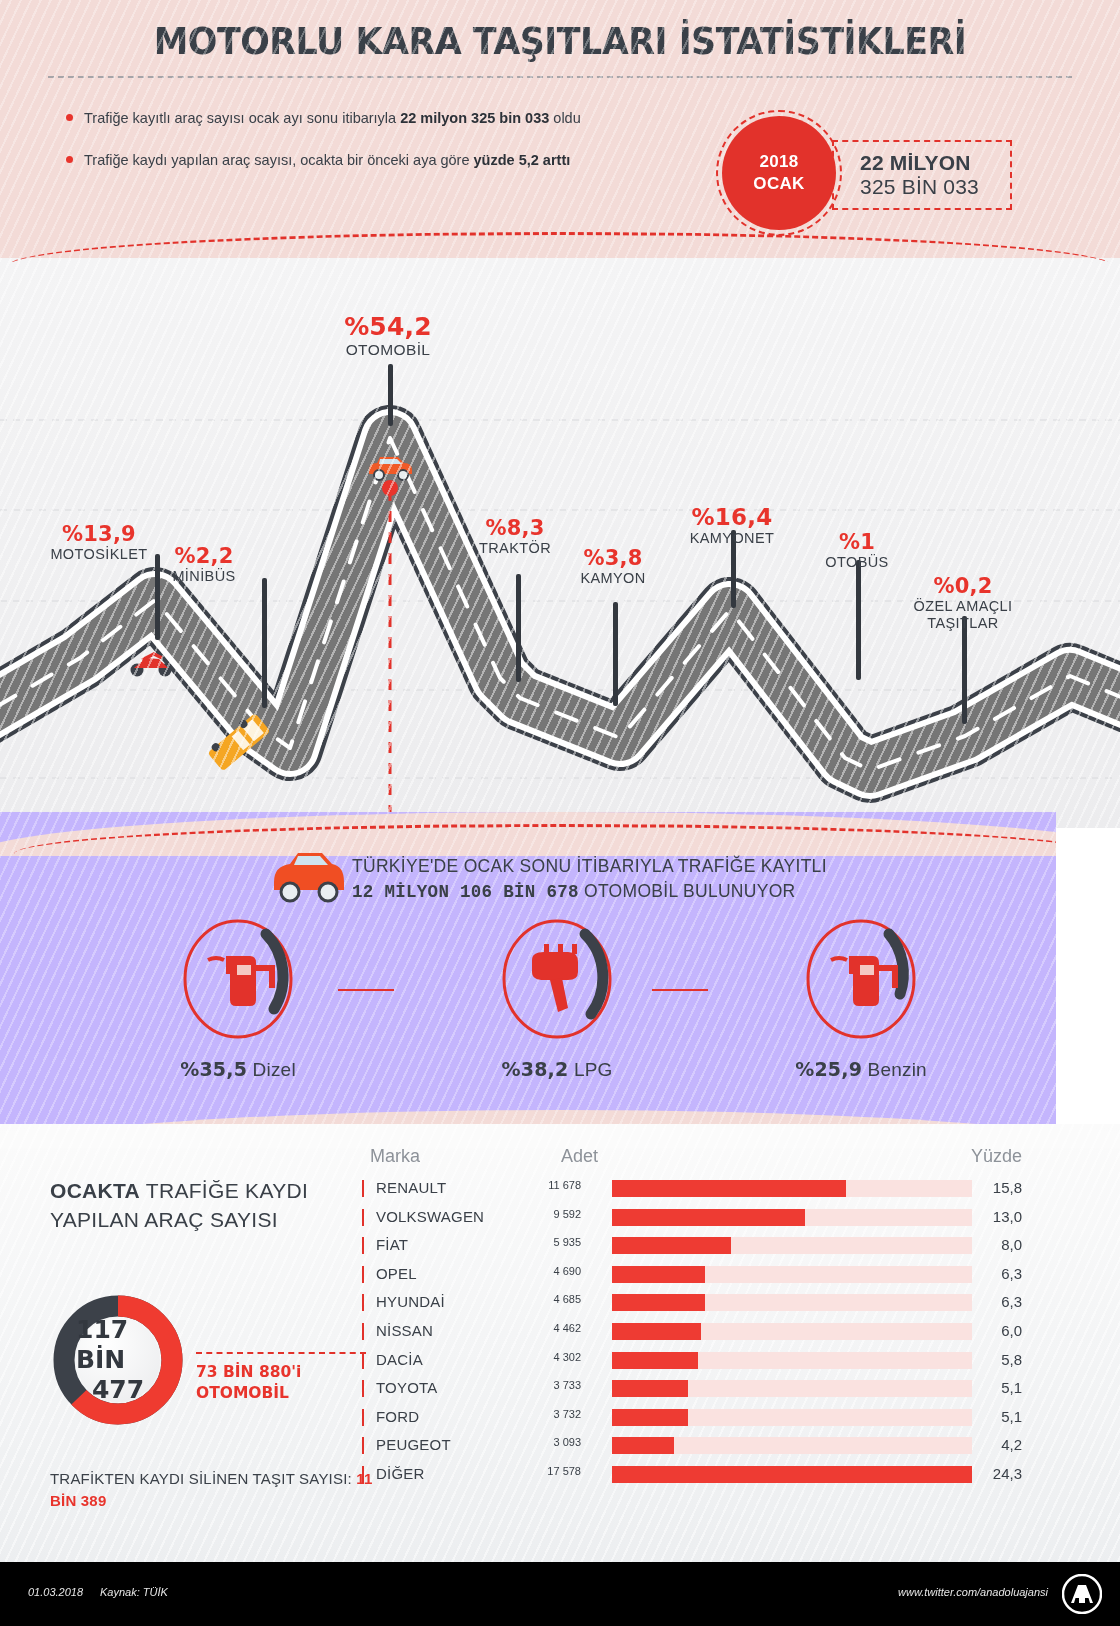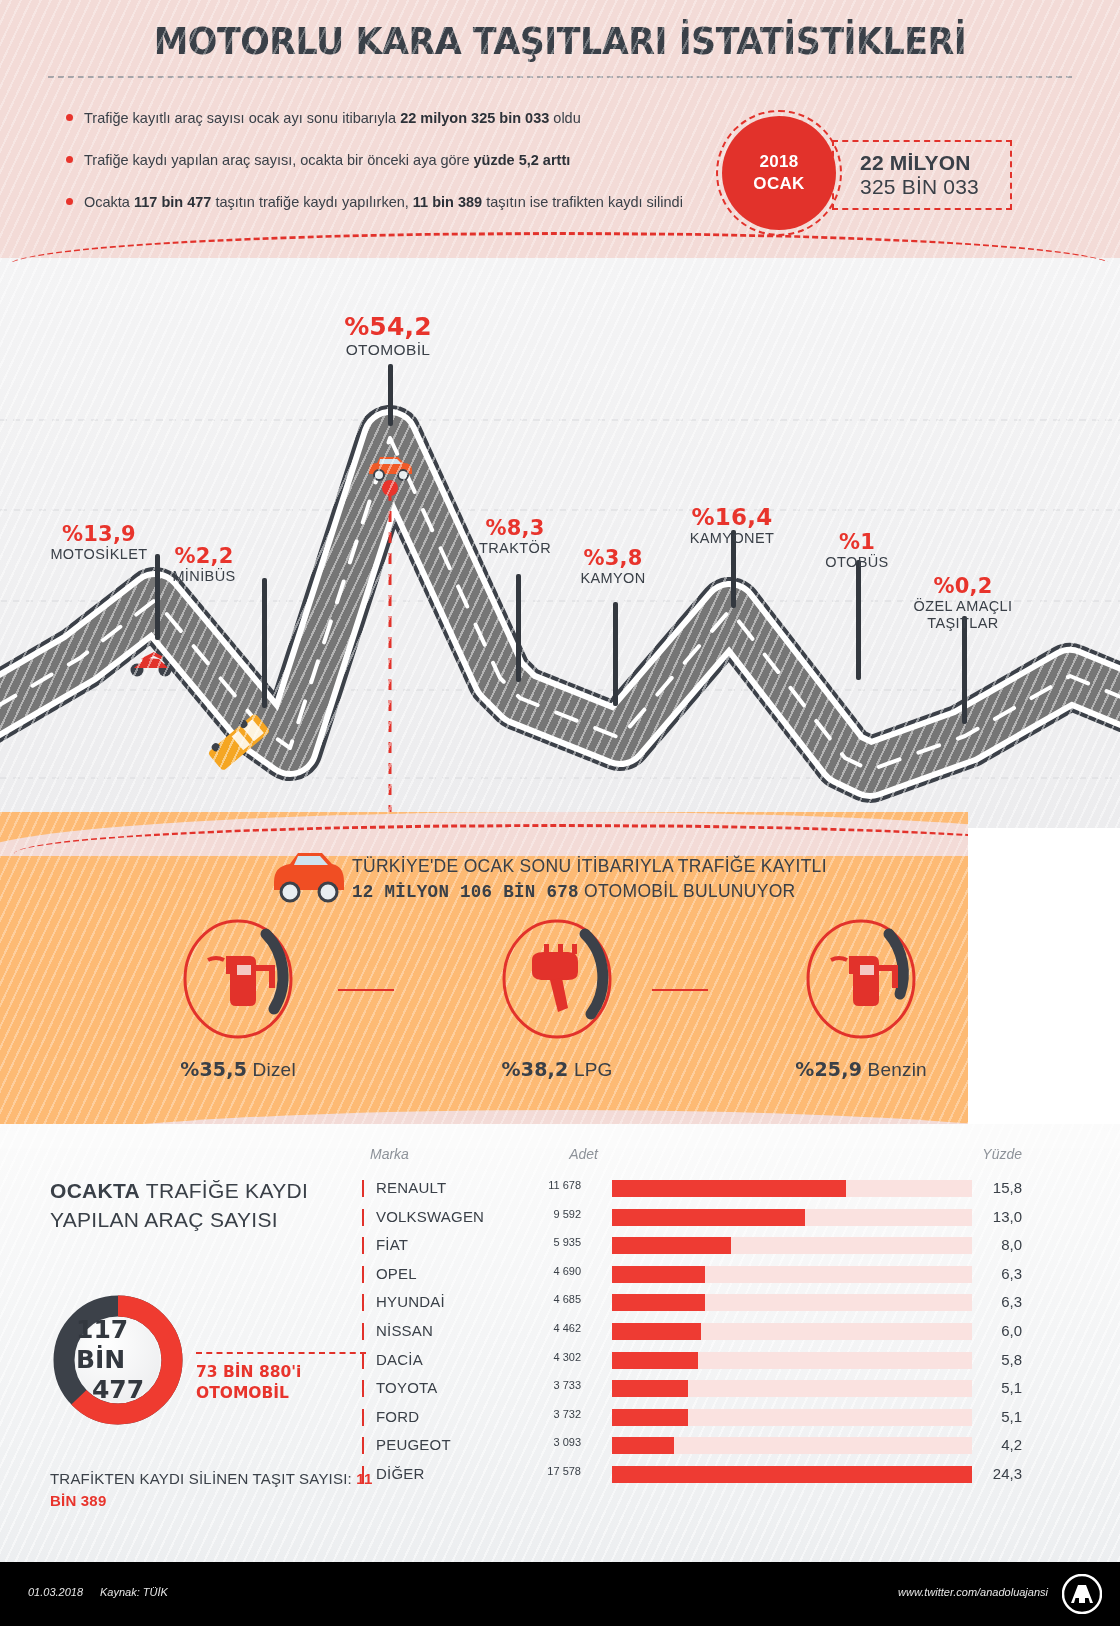--- a/index.html
+++ b/index.html
@@ -77,22 +77,22 @@
   }
   .roadsvg { position:absolute; left:0; top:0; width:1120px; height:570px; }
 
   .pk { position:absolute; text-align:center; z-index:6; }
   .pk .v { color:#e8342c; font-weight:700; font-size:21px; letter-spacing:.2px; font-family:"DejaVu Sans",sans-serif;}
   .pk .n { color:#3a4048; font-weight:400; font-size:14.5px; letter-spacing:.4px; line-height:1.15; }
   .stick { position:absolute; width:5px; background:#33383f; border-radius:2px; z-index:5;}
 
   
   .fuelsec {
-    position:absolute; left:0; top: 812px; width:968px; height: 322px;
-    background:#fdba74; overflow:hidden;
+    position:absolute; left:0; top: 812px; width:1056px; height: 322px;
+    background:#c4b5fd; overflow:hidden;
   }
   .fuelsec::after{
     content:""; position:absolute; inset:0;
     background: repeating-linear-gradient(115deg, rgba(255,255,255,0.30) 0 2px, rgba(255,255,255,0) 2px 9px);
     pointer-events:none;
   }
   .fuel-top-wave{
     position:absolute; left:-30px; top:0; width:1180px; height:44px;
     background:#f3dbd7; border-radius: 50% 50% 0 0 / 100% 100% 0 0;
   }
@@ -147,21 +147,21 @@
                border-top:2px dashed #e2322b; z-index:5;}
   .donut-note { position:absolute; left: 196px; top: 238px; z-index:5;
                 color:#e8342c; font-weight:700; font-size:15.5px; line-height:1.35;
                 font-family:"DejaVu Sans",sans-serif;}
   .silinen { position:absolute; left: 50px; top: 344px; width:330px; z-index:5;
              font-size:15px; line-height:1.45; color:#3a4048; letter-spacing:.2px;}
   .silinen b { color:#e8342c; font-weight:700; }
 
   
   .tbl { position:absolute; left: 362px; top: 22px; width: 660px; z-index:5;}
-  .thead { position:relative; height: 28px; color:#8d9299; font-style:italic; font-size:14px;}
+  .thead { position:relative; height: 28px; color:#8d9299; font-size:18px;}
   .thead .m { position:absolute; left: 8px; }
   .thead .a { position:absolute; left: 170px; width:66px; text-align:right;}
   .thead .y { position:absolute; right: 0; text-align:right; }
   .trow { position:relative; height: 28.6px; }
   .trow .tick { position:absolute; left:0; top:6px; width:2px; height:17px; background:#e2322b;}
   .trow .brand { position:absolute; left:14px; top:5px; font-size:15px; color:#3a4048; letter-spacing:.2px;}
   .trow .cnt { position:absolute; left: 145px; top:5px; width:74px; text-align:right; font-size:11px; color:#3a4048;}
   .trow .track { position:absolute; left: 250px; top: 6px; width: 360px; height: 17px; background:#fae2e0; }
   .trow .fill { position:absolute; left:0; top:0; height:17px; background:#ee3b33; }
   .trow .pct { position:absolute; right:0; top:5px; width:46px; text-align:right; font-size:15px; color:#3a4048;}
@@ -186,24 +186,20 @@
     <div class="title-rule"></div>
 
     <div class="bullets">
       <div class="bullet">
         <span class="dot"></span>
         <span>Trafiğe kayıtlı araç sayısı ocak ayı sonu itibarıyla </span><b>22 milyon 325 bin 033</b><span> oldu</span>
       </div>
       <div class="bullet">
         <span class="dot"></span>
         <span>Trafiğe kaydı yapılan araç sayısı, ocakta bir önceki aya göre </span><b>yüzde 5,2 arttı</b><span></span>
-      </div>
-      <div class="bullet">
-        <span class="dot"></span>
-        <span>Ocakta </span><b>117 bin 477</b><span> taşıtın trafiğe kaydı yapılırken, </span><b>11 bin 389</b><span> taşıtın ise trafikten kaydı silindi</span>
       </div>
     </div>
 
     <div class="num-badge">
       <div class="l1">22 MİLYON</div>
       <div class="l2">325 BİN 033</div>
     </div>
 
     <div class="circle-badge">
       <div>2018</div>

